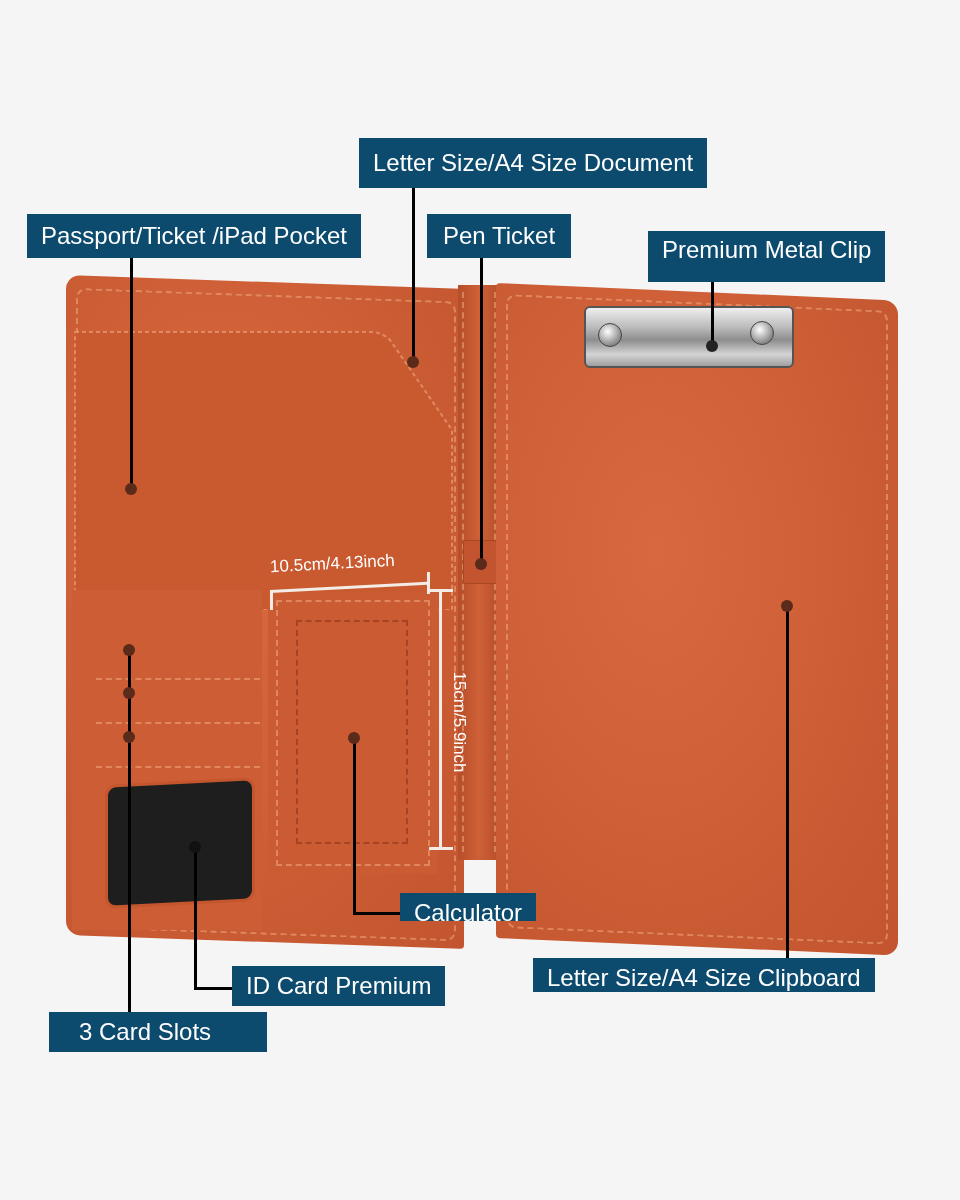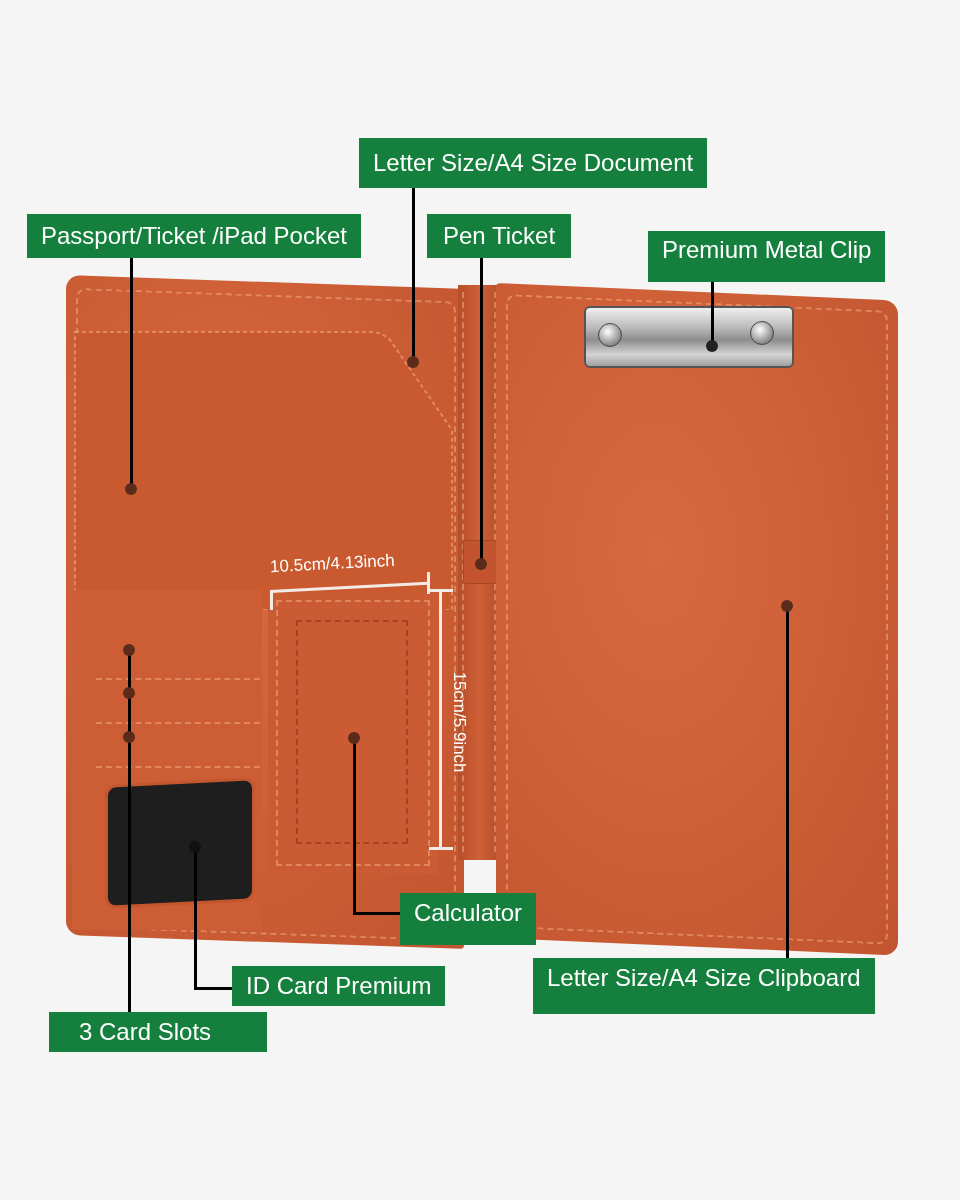--- a/index.html
+++ b/index.html
@@ -2,21 +2,21 @@
 <html><head>
 <meta charset="utf-8">
 <style>
   html, body { margin: 0; padding: 0; }
   body {
     width: 960px; height: 1200px; position: relative; overflow: hidden;
     background: #f5f5f5;
     font-family: "Liberation Sans", "DejaVu Sans", sans-serif;
   }
   .label {
-    position: absolute; background: #15803d; color: #fff;
+    position: absolute; background: #0c4a6e; color: #fff;
     font-size: 24px; line-height: 38px; height: 38px;
     padding: 0 14px; white-space: nowrap; box-sizing: border-box;
   }
   .line { position: absolute; background: #000; }
   .dot { position: absolute; width: 12px; height: 12px; border-radius: 50%;
          background: #5a2a1a; margin-left: -6px; margin-top: -6px; }
   .leather {
     position: absolute;
     background: radial-gradient(ellipse at 40% 40%, #d8683f 0%, #cf6037 45%, #c2552f 100%);
   }
@@ -91,16 +91,16 @@
 <div class="line" style="left:353px; top:912px; width:48px; height:3px;"></div>
 <div class="dot" style="left:354px; top:738px;"></div>
 
 <div class="line" style="left:786px; top:606px; width:3px; height:352px;"></div>
 <div class="dot" style="left:787px; top:606px;"></div>
 
 <div class="label" style="left:359px; top:138px; height:50px; line-height:50px;">Letter Size/A4 Size Document</div>
 <div class="label" style="left:27px; top:214px; height:44px; line-height:44px;text-align:center;">Passport/Ticket /iPad Pocket</div>
 <div class="label" style="left:427px; top:214px; height:44px; line-height:44px; padding:0 16px;">Pen Ticket</div>
 <div class="label" style="left:636px; top:231px; height:51px;margin-left:12px;">Premium Metal Clip</div>
-<div class="label" style="left:400px; top:893px; height:52px; line-height:40px;">Calculator</div>
+<div class="label" style="left:400px; top:893px; height:28px; line-height:40px;">Calculator</div>
 <div class="label" style="left:232px; top:966px; height:40px; line-height:40px;">ID Card Premium</div>
 <div class="label" style="left:49px; top:1012px; width:218px; height:40px; line-height:40px; padding-left:30px;">3 Card Slots</div>
-<div class="label" style="left:533px; top:958px; height:56px; line-height:40px;">Letter Size/A4 Size Clipboard</div>
+<div class="label" style="left:533px; top:958px; height:34px; line-height:40px;">Letter Size/A4 Size Clipboard</div>
 
 </body></html>

